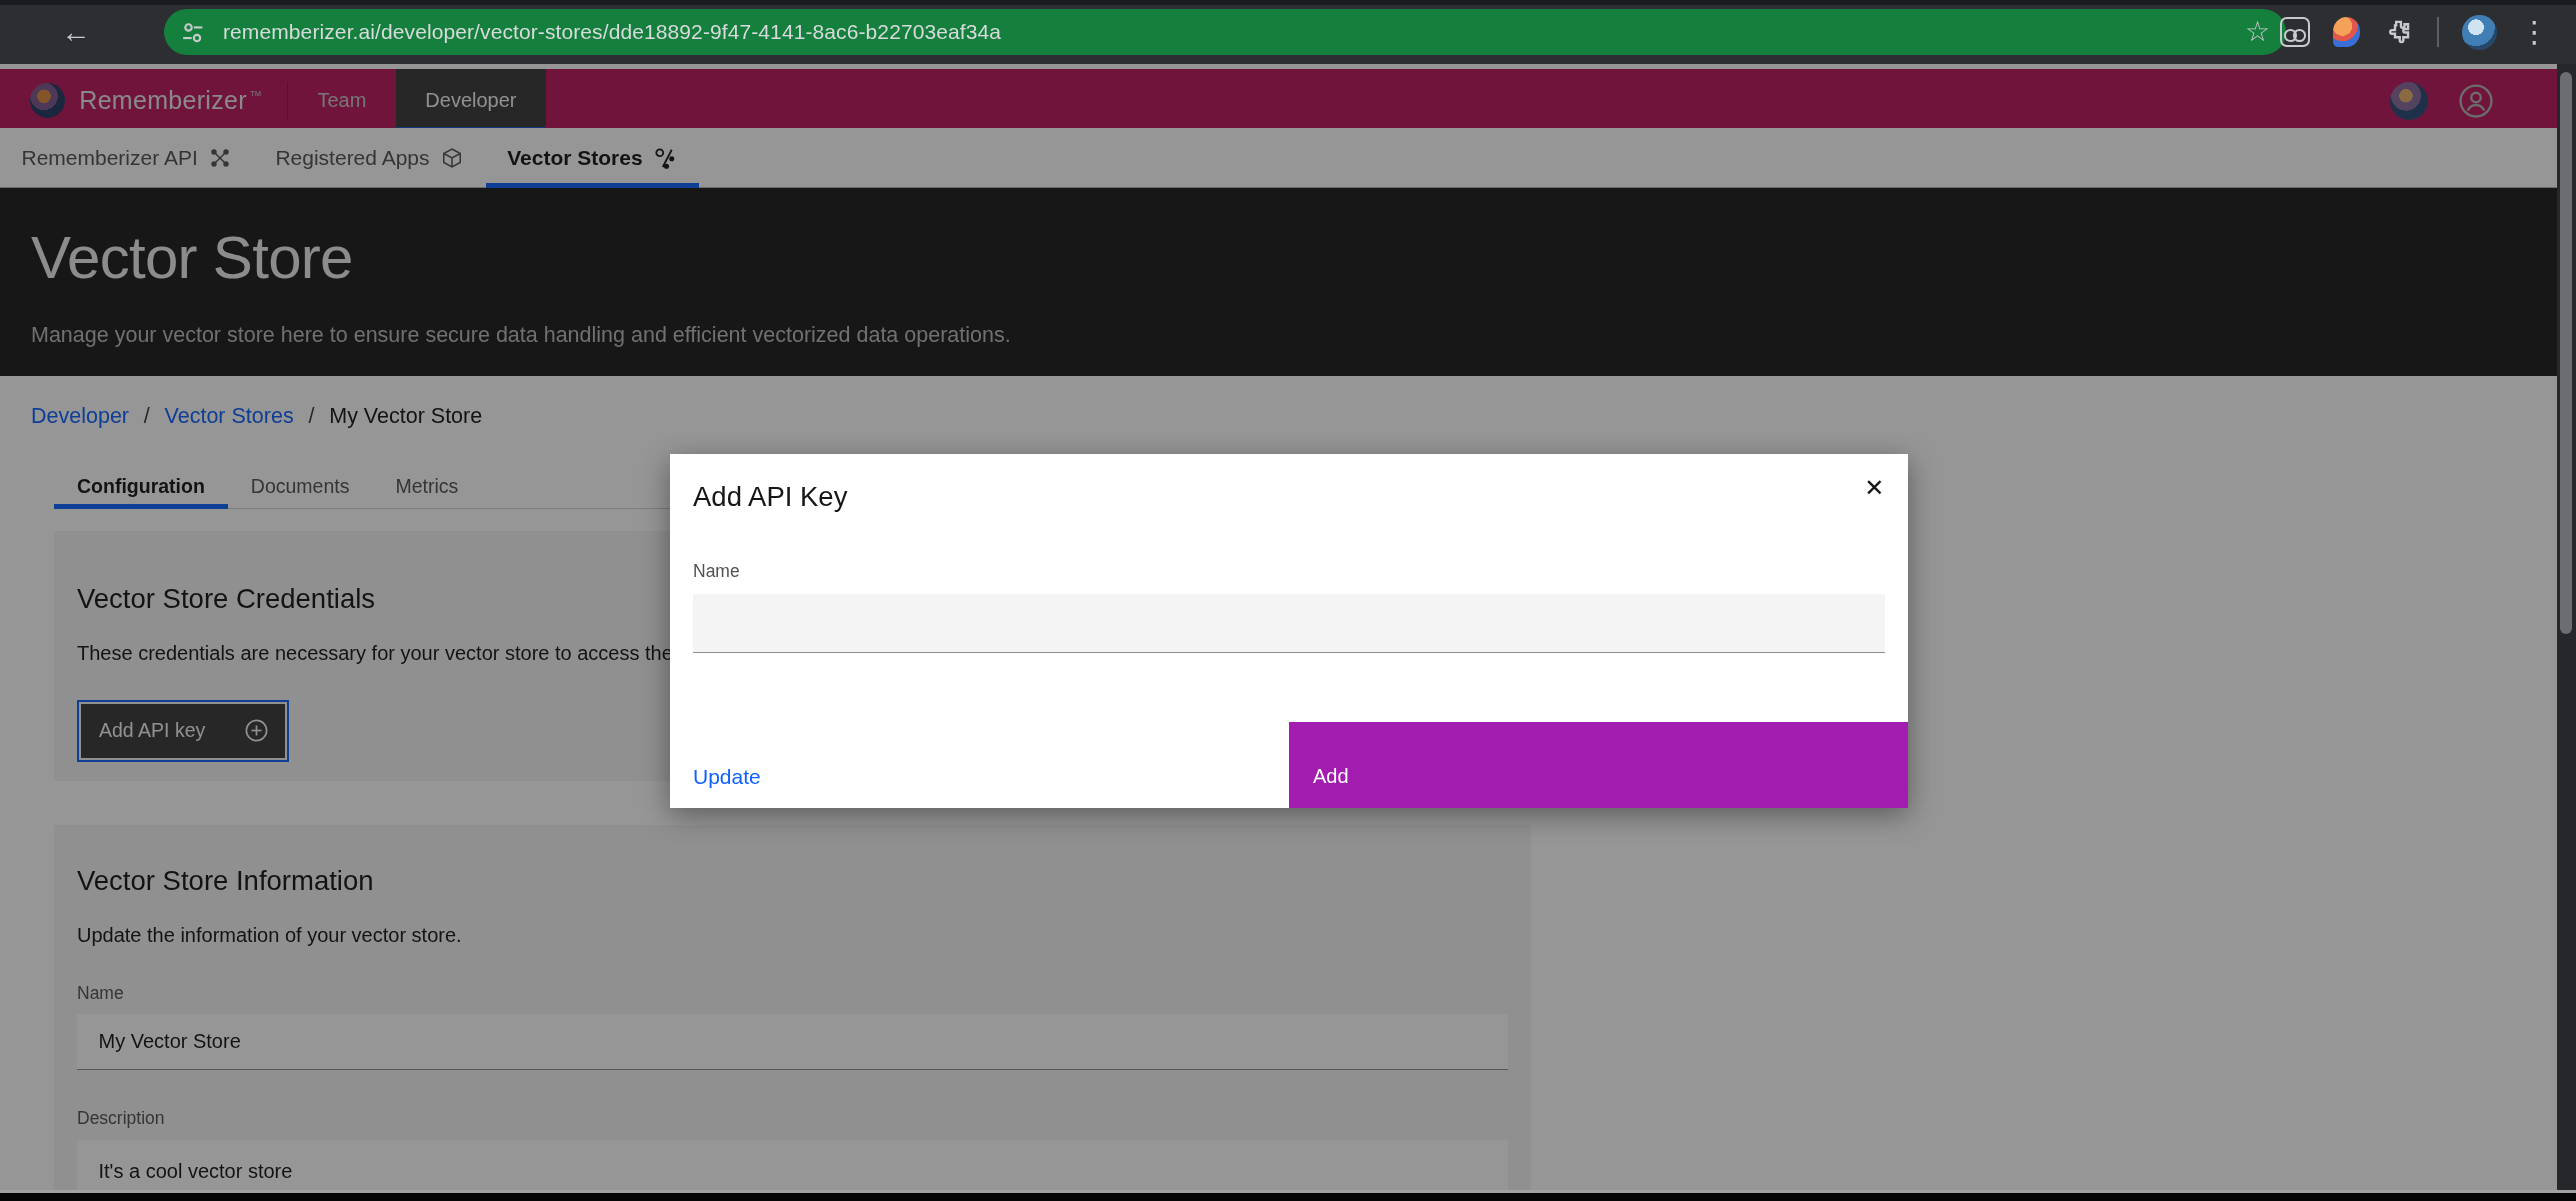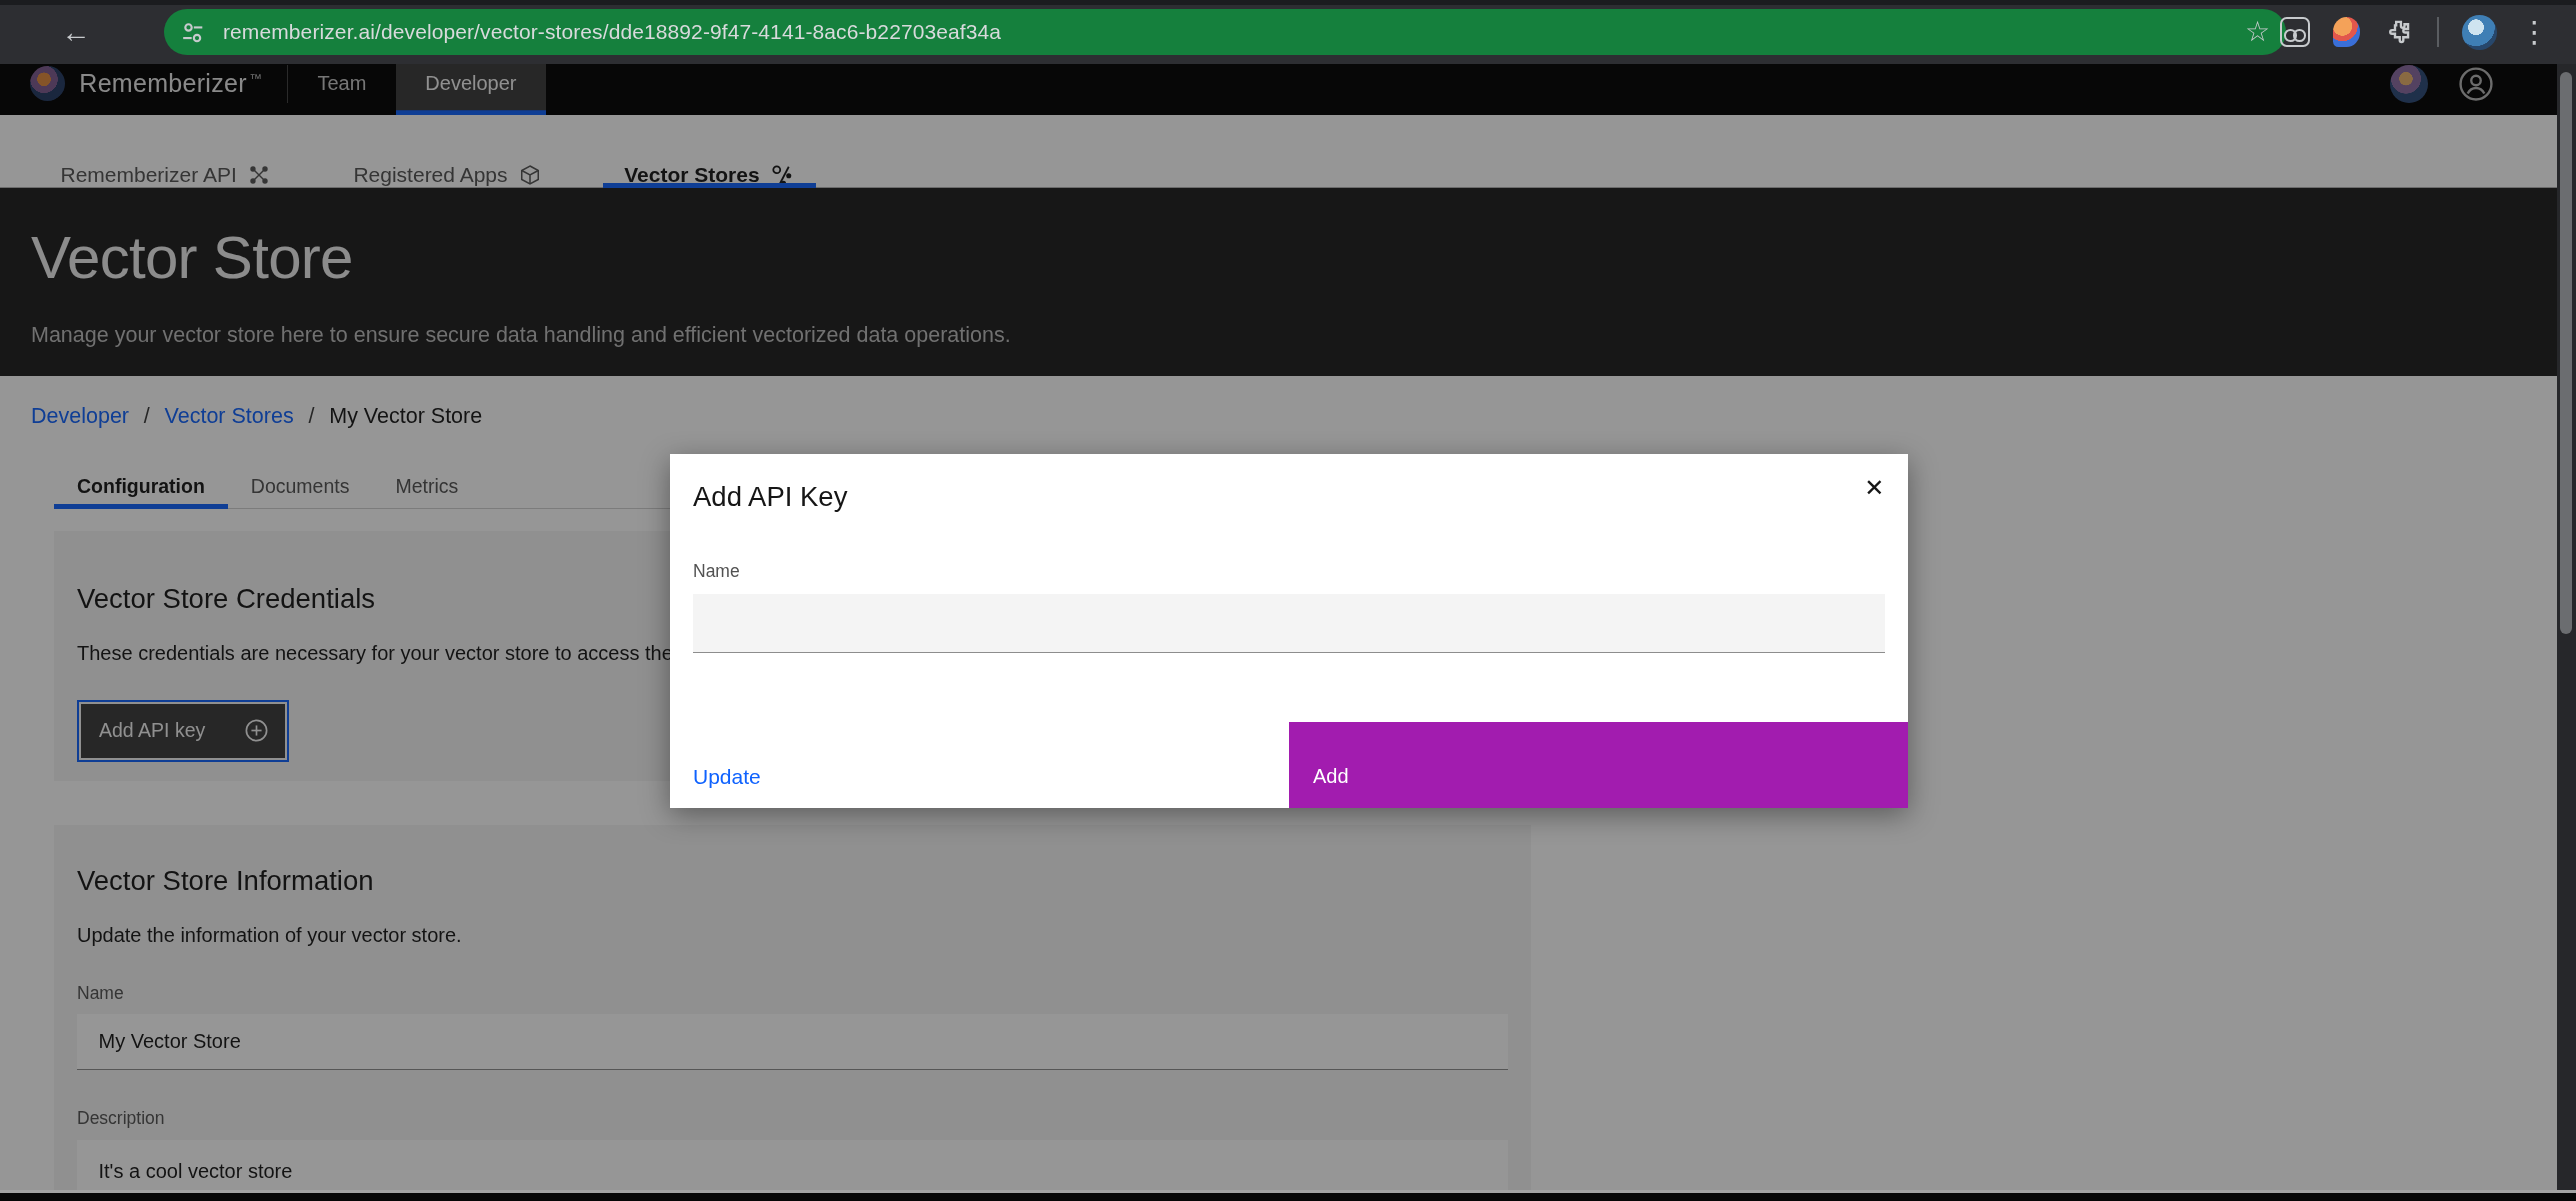--- a/index.html
+++ b/index.html
@@ -26,39 +26,39 @@
   .tabgroups-icon::before { left:2px; } .tabgroups-icon::after { right:2px; }
   .ext-colored { width:27px; height:29.5px; border-radius:50% 50% 50% 5.4px;
       background:radial-gradient(circle at 35% 30%, #f4a259 0 35%, #e2574c 36% 55%, #3a6fd8 56% 100%); }
   .puzzle { width:31px; height:31px; color:#c7cacd; }
   .vsep { width:2px; height:29.5px; background:#5a5d61; }
   .chrome-avatar { width:35px; height:35px; border-radius:50%;
       background:radial-gradient(circle at 40% 35%, #cfe4f0 0 25%, #3f7fb5 26% 60%, #27476b 61% 100%); }
   .dots { color:#c7cacd; font-size:29.5px; line-height:1; }
 
   
-  .app-header { position:absolute; top:52px; left:0; width:2576px; height:63px; background:#000000;
+  .app-header { position:absolute; top:69px; left:0; width:2576px; height:63px; background:#be185d;
                 display:flex; align-items:stretch; z-index:10; }
   .brand-wrap { display:flex; align-items:center; padding-left:29.5px; }
   .brand-logo { width:35px; height:35px; border-radius:50%;
       background:radial-gradient(circle at 40% 38%, #e08a3c 0 22%, #7e5a8f 23% 45%, #233a63 46% 75%, #101a2e 76% 100%); }
   .brand-name { color:#e8e8e8; font-size:25px; margin-left:14.8px; letter-spacing:0.3px; }
   .brand-tm { color:#bdbdbd; font-size:12.8px; vertical-align:super; margin-left:2.7px; }
   .hdr-sep { width:1.3px; height:38px; background:#3f3f3f; align-self:center; margin-left:24px; }
   .hdr-item { display:flex; align-items:center; padding:0 29.5px; color:#c6c6c6; font-size:20px; }
   .hdr-item.active { background:#393939; color:#f4f4f4; box-shadow: inset 0 -4.7px 0 0 #0f62fe; }
   .hdr-right { margin-left:auto; display:flex; align-items:center; gap:29.5px; padding-right:81px; }
   .hdr-logo-avatar { width:38px; height:38px; border-radius:50%;
       background:radial-gradient(circle at 42% 36%, #e8b06a 0 20%, #8a6aa0 21% 45%, #2c4a78 46% 78%, #17233d 79% 100%); }
   .account-icon { width:38px; height:38px; color:#b5b5b5; }
 
   
   .subnav { position:absolute; top:128px; left:0; width:2576px; height:60px; background:#ffffff;
             display:flex; align-items:stretch; border-bottom:1.3px solid #b2b2b2; z-index:10; }
-  .subnav-item { display:flex; align-items:flex-end; gap:10.7px; padding:0 21.5px; font-size:21px; color:#525252; position:relative;margin-left:39px; }
+  .subnav-item { display:flex; align-items:center; gap:10.7px; padding:0 21.5px; font-size:21px; color:#525252; position:relative; }
   .subnav-item .snicon { width:24px; height:24px; color:#525252; }
   .subnav-item.active { color:#161616; font-weight:bold; }
   .subnav-item.active .snicon { color:#161616; }
   .subnav-item.active::after { content:""; position:absolute; left:0; right:0; bottom:-1.3px; height:5.4px; background:#0f62fe; }
 
   
   .hero { position:absolute; top:188px; left:0; width:2572px; height:188px; background:#1d1d1d; padding:35px 31px 0; z-index:5; }
   .hero-title { color:#ededed; font-size:60px; font-weight:300; letter-spacing:-0.7px; }
   .hero-sub { color:#bcbcbc; font-size:21.5px; margin-top:31px; font-weight:300; }
 

